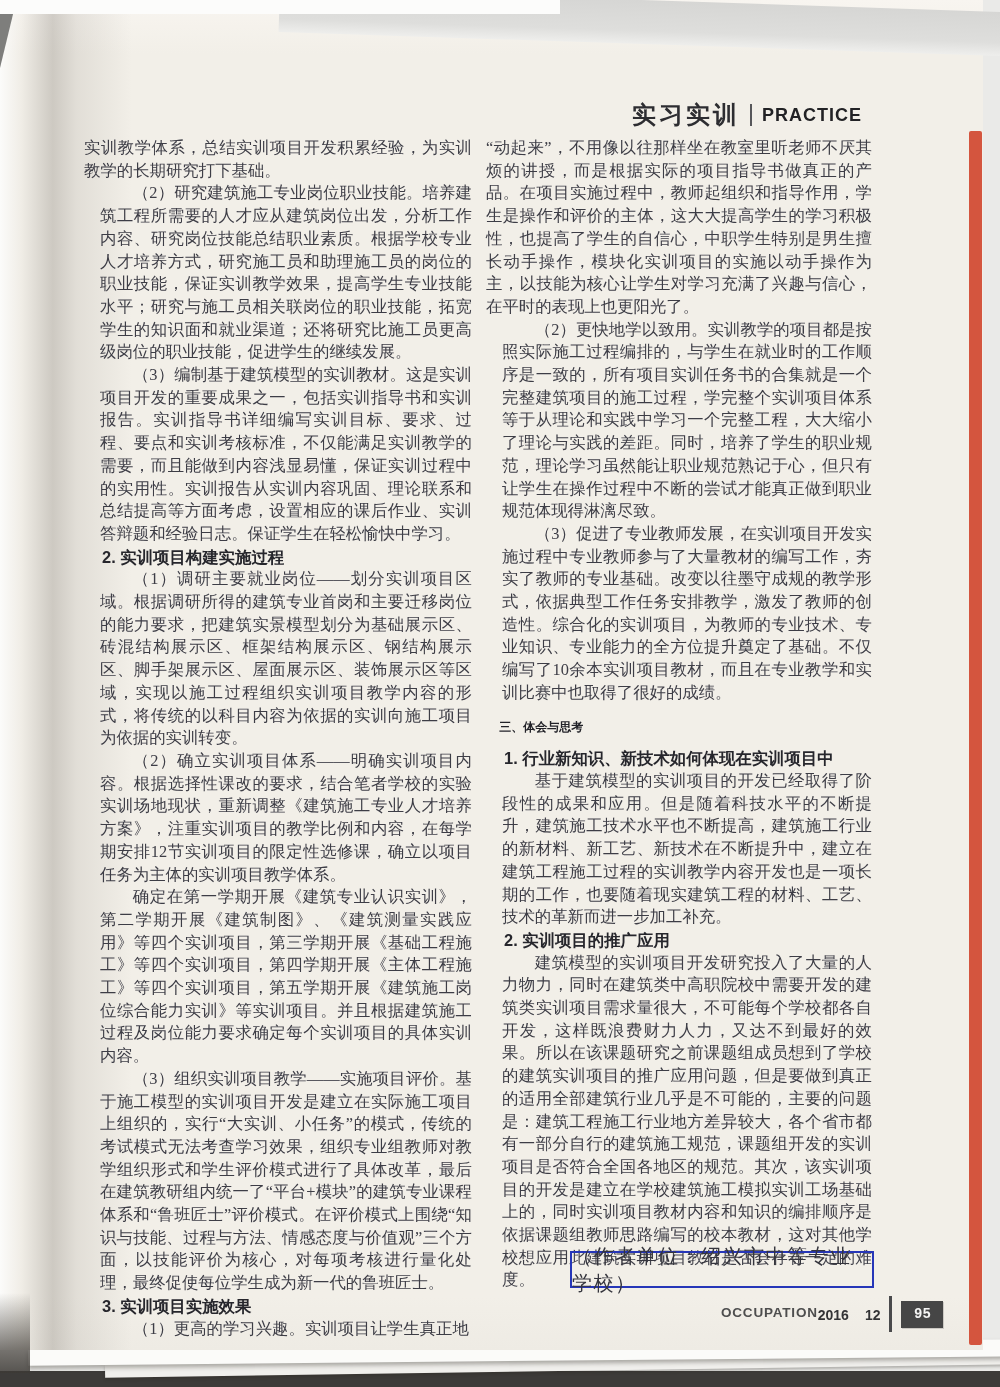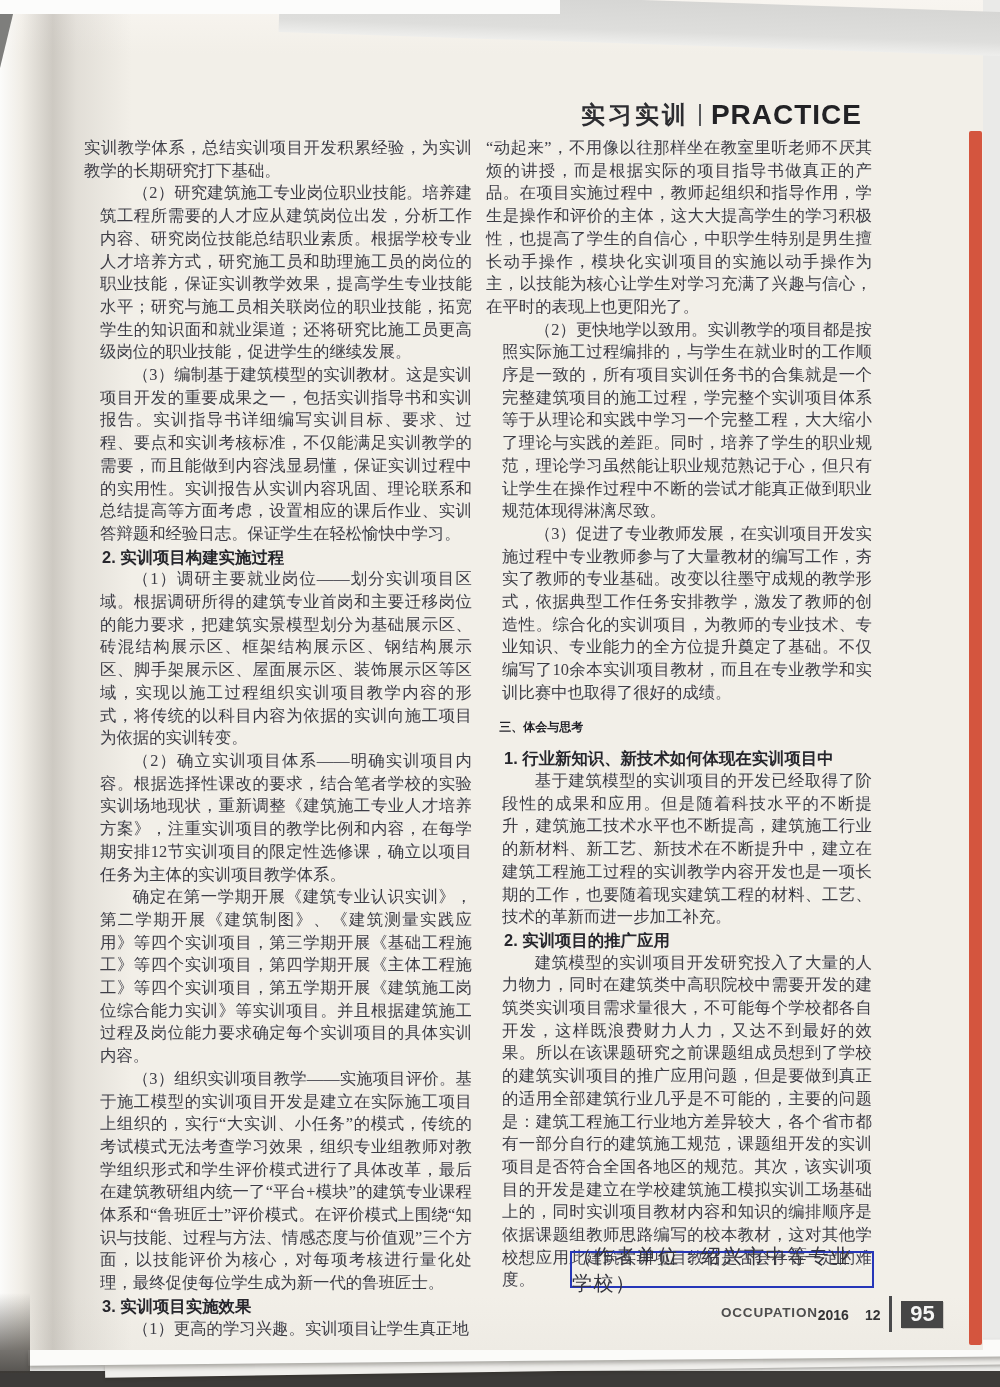--- a/index.html
+++ b/index.html
@@ -29,21 +29,21 @@
   .corner-notch{position:absolute;left:0;top:6px;width:15px;height:62px;background:#7e7e7c;
     clip-path:polygon(0 0,100% 0,0 100%);}
   .corner-dark{position:absolute;left:0;top:1293px;width:30px;height:80px;z-index:11;
     background:linear-gradient(180deg,rgba(80,75,70,0) 0%,rgba(70,66,61,.7) 70%,rgba(60,57,53,.85) 100%);}
   .red-edge{position:absolute;left:969px;top:131px;width:13px;height:1214px;background:#d4553e;z-index:12;border-radius:2px;}
 
   
   .page-header{position:absolute;left:0;top:99px;width:862px;display:flex;justify-content:flex-end;align-items:center;gap:10px;}
   .h-cn{font-family:"Liberation Sans","DejaVu Sans",sans-serif;font-size:24px;font-weight:700;color:#2d2d31;letter-spacing:3px;}
   .h-div{width:2px;height:22px;background:#57575a;}
-  .h-en{font-family:"Liberation Sans","DejaVu Sans",sans-serif;font-size:28px;font-weight:800;color:#222225;letter-spacing:1px;}
+  .h-en{font-family:"Liberation Sans","DejaVu Sans",sans-serif;font-size:18px;font-weight:800;color:#222225;letter-spacing:1px;}
 
   
   .col{position:absolute;top:137px;width:388px;color:#3d3d46;font-size:16.4px;line-height:22.7px;
     text-align:justify;text-justify:inter-character;}
   .col-left{left:84px;}
   .col-right{left:486px;width:386px;}
   .col p{margin:0;}
   .col p.p{text-indent:2em;margin-left:16px;}
   .col p.cont{text-indent:0;}
   .col p.h3{font-family:"Liberation Sans","DejaVu Sans",sans-serif;font-weight:700;color:#26262c;text-indent:1.1em;}
@@ -54,22 +54,22 @@
     display:flex;align-items:center;justify-content:center;color:#35353d;font-size:20px;letter-spacing:1.5px;background:rgba(255,255,255,0.04);}
 
   
   .page-footer{position:absolute;left:721px;top:1296px;display:flex;align-items:center;gap:9px;
     font-family:"Liberation Sans","DejaVu Sans",sans-serif;}
   .f-text{display:flex;flex-direction:row;align-items:flex-start;line-height:1.15;}
   .f-journal{font-size:13.5px;letter-spacing:.8px;color:#4e4e4e;font-weight:600;}
   .f-issue{font-size:14px;font-weight:800;color:#333335;margin-top:2px;}
   .f-issue .yr{margin-right:16px;}
   .f-divider{width:3px;height:36px;background:#4a4a4c;}
-  .f-page{width:42px;height:27px;background:#464646;color:#f5f5f4;font-size:22px;font-weight:700;
-    display:flex;align-items:center;justify-content:center;box-shadow:1px 1px 0 rgba(0,0,0,.15);}
+  .f-page{width:42px;height:27px;background:#464646;color:#f5f5f4;font-size:14px;font-weight:700;
+    display:flex;align-items:center;justify-content:center;box-shadow:1px 1px 0 rgba(0,0,0,.15);font-family:Liberation Mono, monospace;}
 </style>
 </head>
 <body>
 
 <div class="scene">
 
   <div class="bottom-bar"></div>
   <div class="stack stack2"></div>
   <div class="stack stack1"></div>
 

